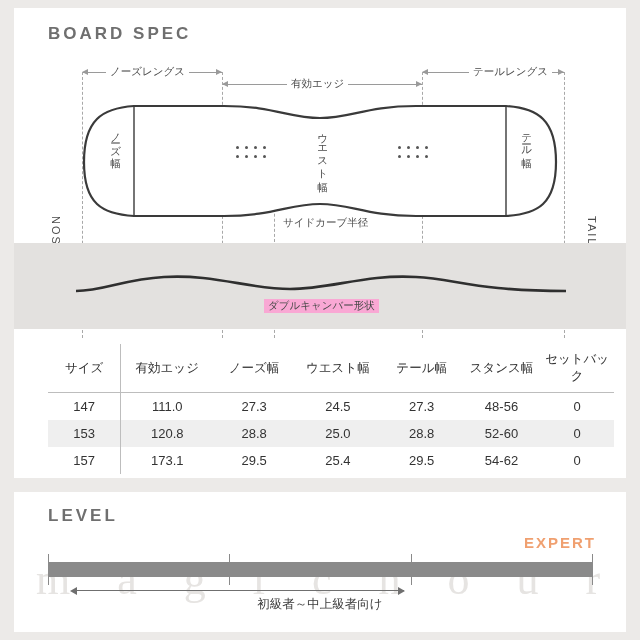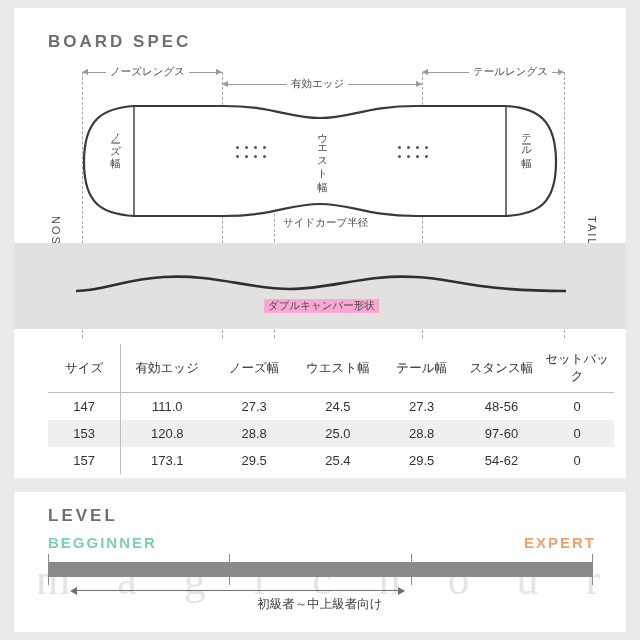--- a/index.html
+++ b/index.html
@@ -18,21 +18,21 @@
   #panel-spec{top:8px;height:470px;}
   #panel-level{top:492px;height:140px;}
 
   .section-title{
     position:absolute;
     font-size:17px;
     font-weight:bold;
     letter-spacing:3px;
     color:#6f6f6f;
   }
-  #spec-title{left:34px;top:16px;margin-top:8px;}
+  #spec-title{left:34px;top:16px;}
   #level-title{left:34px;top:14px;}
 
   
   #diagram{position:absolute;left:0;top:40px;width:639px;height:290px;}
 
   .dim-line{position:absolute;background:#9a9a9a;height:1px;}
   .arrow{position:absolute;width:0;height:0;border-top:3.5px solid transparent;border-bottom:3.5px solid transparent;}
   .arrow.left{border-right:6px solid #9a9a9a;}
   .arrow.right{border-left:6px solid #9a9a9a;}
 
@@ -185,42 +185,41 @@
         <td>27.3</td>
         <td>48-56</td>
         <td>0</td>
       </tr>
       <tr>
         <td>153</td>
         <td>120.8</td>
         <td>28.8</td>
         <td>25.0</td>
         <td>28.8</td>
-        <td>97-60</td>
+        <td>52-60</td>
         <td>0</td>
       </tr>
       <tr>
         <td>157</td>
         <td>173.1</td>
         <td>29.5</td>
         <td>25.4</td>
         <td>29.5</td>
         <td>54-62</td>
         <td>0</td>
       </tr>
     </tbody>
   </table>
 </div>
 
 <div class="panel" id="panel-level">
   <div class="wm" style="left:22px;top:62px;">m a g i c   h o u r</div>
 
   <div class="section-title" id="level-title">LEVEL</div>
 
-  <div class="level-word" id="lvl-begin" style="color: rgb(126, 207, 176);">BEGGINNER</div>
   <div class="level-word" id="lvl-expert" style="color: rgb(240, 160, 112);">EXPERT</div>
 
   <div id="lvl-bar"></div>
   <div class="lvl-tick" style="left:34px;"></div>
   <div class="lvl-tick" style="left:215px;"></div>
   <div class="lvl-tick" style="left:397px;"></div>
   <div class="lvl-tick" style="left:578px;"></div>
 
   <div id="lvl-arrow-line"></div>
   <div class="lvl-arrow" id="lvl-arrow-l"></div>

